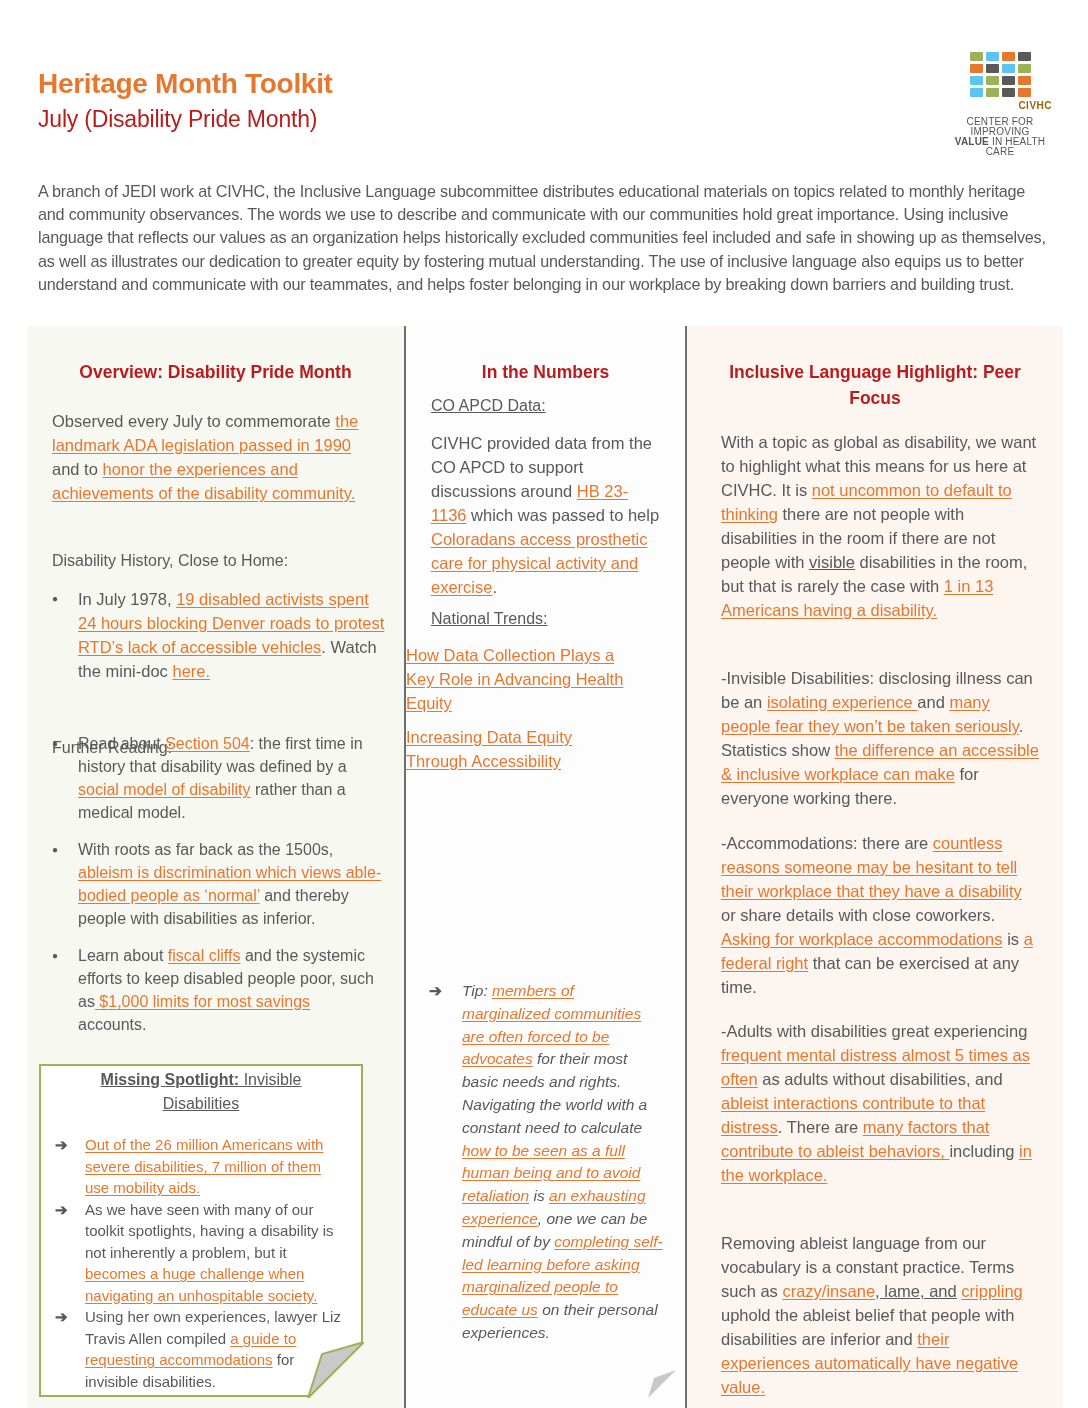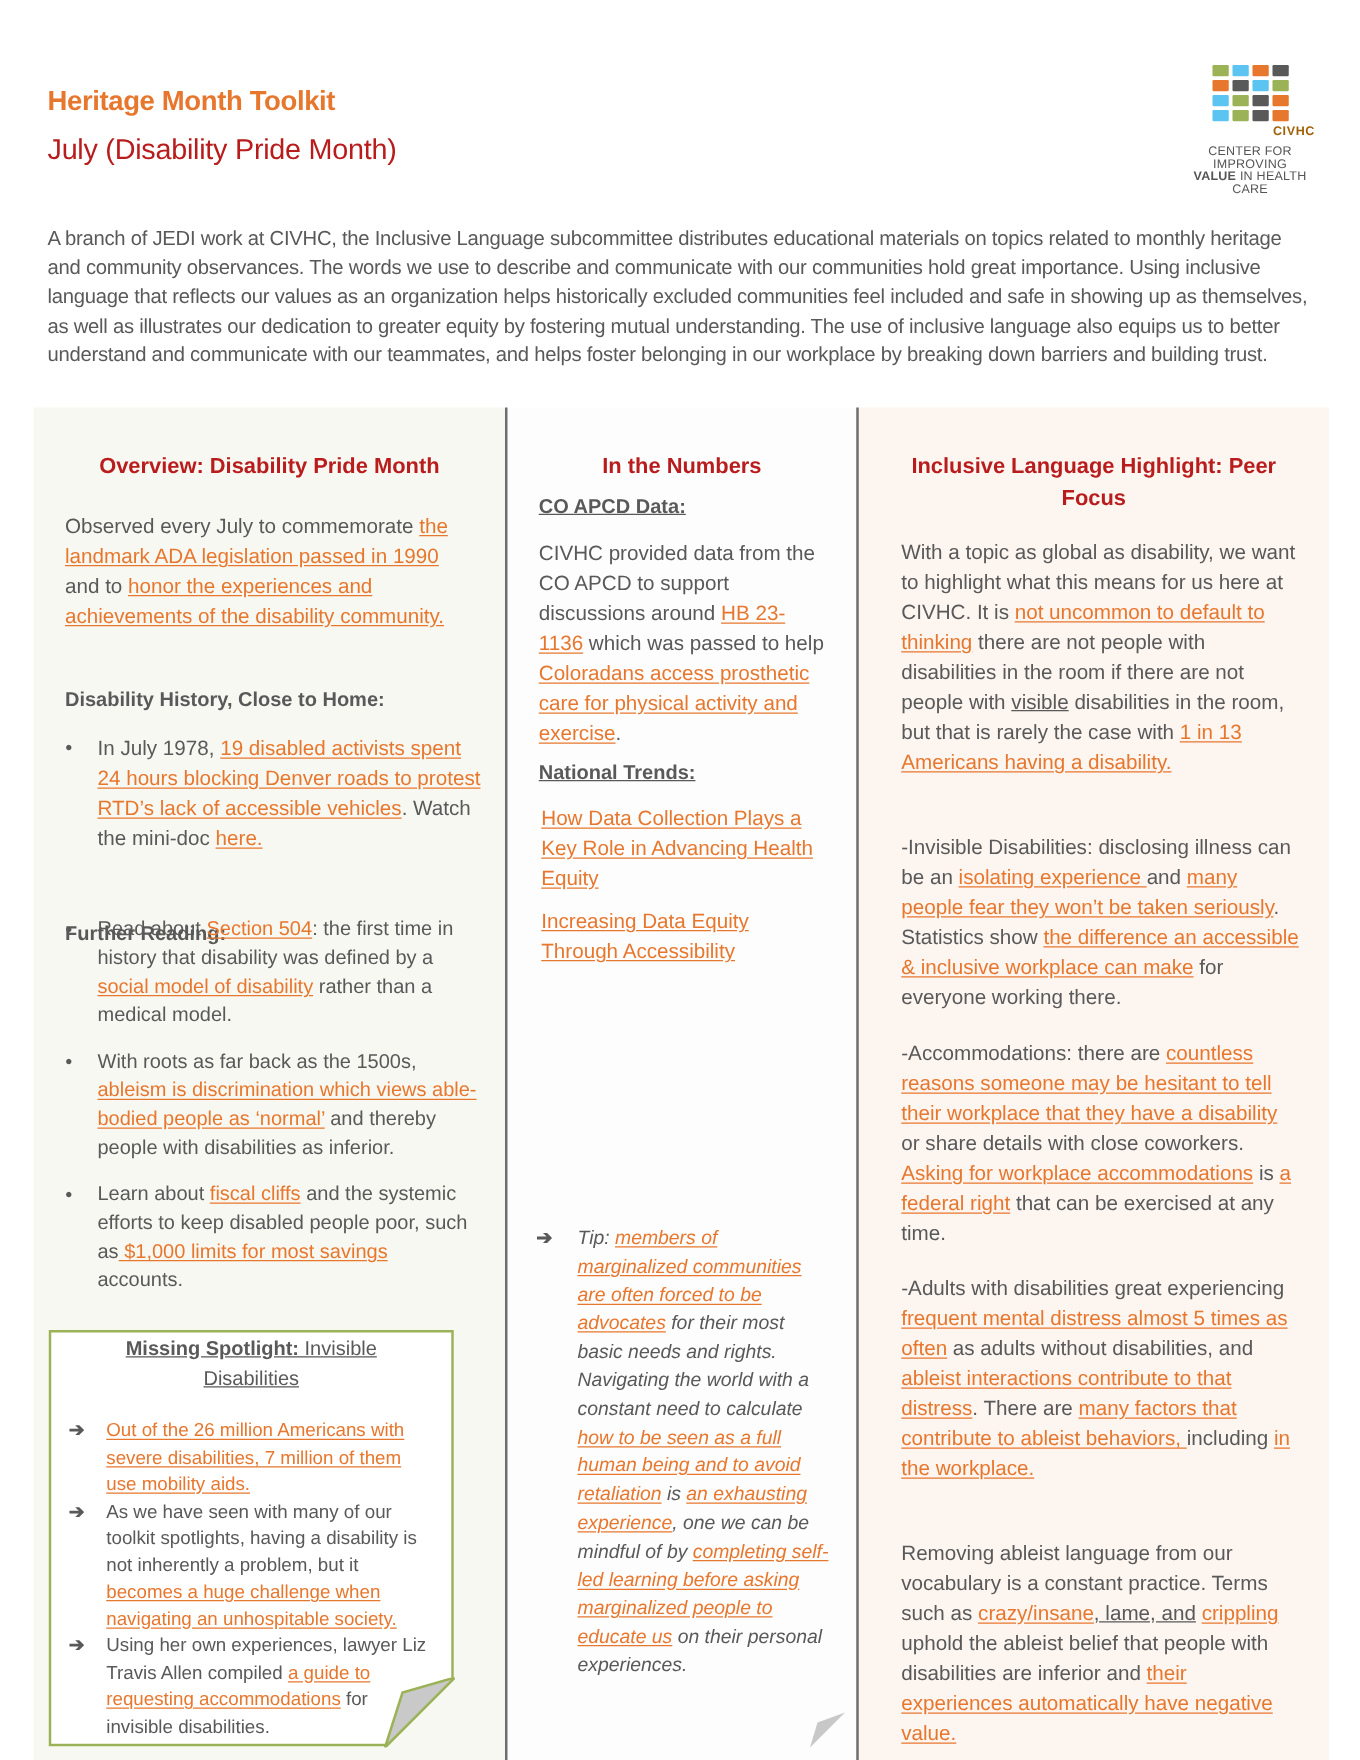--- a/index.html
+++ b/index.html
@@ -2,41 +2,41 @@
 <html><head>
 <meta charset="utf-8">
 <style>
   * { box-sizing: border-box; margin: 0; padding: 0; }
   html, body { width: 1088px; height: 1408px; background: #ffffff; overflow: hidden; }
   body { position: relative; font-family: "Liberation Sans", sans-serif; color: #595959; }
 
   a, .lnk { color: #E8772E; text-decoration: underline; text-underline-offset: 2px; }
   .ul-dark { text-decoration: underline; color: #595959; }
 
-  .title { position: absolute; left: 38px; top: 68px; font-size: 22px; font-weight: bold; color: #E8772E; letter-spacing: -0.3px; }
+  .title { position: absolute; left: 38px; top: 68px; font-size: 28px; font-weight: bold; color: #E8772E; letter-spacing: -0.3px; }
   .subtitle { position: absolute; left: 38px; top: 106px; font-size: 23px; color: #b91c1c; letter-spacing: -0.2px; }
 
   .logo { position: absolute; left: 948px; top: 52px; width: 104px; text-align: center; }
   .logo-grid { display: grid; grid-template-columns: repeat(4, 13px); grid-template-rows: repeat(4, 9px); gap: 3px; width: 61px; margin: 0 auto; }
   .logo-grid span { display: block; border-radius: 1px; }
   .logo-name { font-size: 10px; font-weight: bold; color: #a16207; margin-top: 3px; letter-spacing: 0.5px; text-align: right; }
   .logo-tag { font-size: 10px; color: #555; line-height: 10px; margin-top: 6px; letter-spacing: 0.2px; }
   .logo-tag b { font-weight: bold; }
 
   .intro { position: absolute; left: 38px; top: 180px; width: 1015px; font-size: 16.2px; line-height: 23.2px; color: #595959; letter-spacing: -0.2px; }
 
   .col { position: absolute; top: 326px; height: 1082px; }
   .col-left { left: 27px; width: 377px; background: #F8F8F2; }
   .col-mid { left: 406px; width: 279px; background: #FDFDFD; }
   .col-right { left: 687px; width: 376px; background: #FCF5F0; }
   .divider { position: absolute; top: 326px; width: 2px; height: 1082px; background: #6E6E6E; }
 
   .col-head { font-size: 17.5px; font-weight: bold; color: #b91c1c; text-align: center; line-height: 26px; }
   .p { font-size: 16.5px; line-height: 24px; color: #595959; }
-  .sub-head { font-size: 16px; font-weight: bold; color: #595959; }
+  .sub-head { font-size: 16px; font-weight: normal; color: #595959; }
 
   ul.bul { list-style: none; }
   ul.bul li { position: relative; padding-left: 26px; font-size: 16px; line-height: 23px; }
   ul.bul li::before { content: "\25CF"; position: absolute; left: 0; top: 0; font-size: 10px; color: #595959; }
 
   .spot { position: absolute; left: 39px; top: 1064px; width: 324px; height: 333px; border: 2px solid #9BB257; background: #ffffff; }
   .spot-head { text-align: center; font-size: 16px; line-height: 24px; color: #595959; margin-top: 2px; }
   .arrow-list { list-style: none; margin-top: 20px; padding-left: 14px; padding-right: 14px; }
   .arrow-list li { position: relative; padding-left: 30px; font-size: 15px; line-height: 21.5px; }
   .arrow-list li .arr { position: absolute; left: 0; top: 0; font-weight: bold; color: #595959; }
@@ -141,21 +141,21 @@
 <div style="position:absolute; left:406px; top:359px; width:279px;" class="col-head">In the Numbers</div>
 
 <div class="sub-head" style="position:absolute; left:431px; top:397px; text-decoration:underline;">CO APCD Data:</div>
 
 <div class="p" style="position:absolute; left:431px; top:431px; width:230px;">
   <span>CIVHC provided data from the CO APCD to support discussions around </span><a>HB 23-1136</a><span> which was passed to help </span><a>Coloradans access prosthetic care for physical activity and exercise</a><span>.</span>
 </div>
 
 <div class="sub-head" style="position:absolute; left:431px; top:610px; text-decoration:underline;">National Trends:</div>
 
-<div class="p" style="position:absolute; left:433px; top:643px; width:230px;">
+<div class="p" style="position:absolute; left:406px; top:643px; width:230px;">
   <div style="margin-bottom:10px;"><a>How Data Collection Plays a Key Role in Advancing Health Equity</a></div>
   <div><a>Increasing Data Equity Through Accessibility</a></div>
 </div>
 
 <div class="tip">
   <span class="arr">➔</span>
   <div class="tip-body">
     <span>Tip: </span><a>members of marginalized communities are often forced to be advocates</a><span> for their most basic needs and rights. Navigating the world with a constant need to calculate </span><a>how to be seen as a full human being and to avoid retaliation</a><span> is </span><a>an exhausting experience</a><span>, one we can be mindful of by </span><a>completing self-led learning before asking marginalized people to educate us</a><span> on their personal experiences.</span>
   </div>
 </div>

